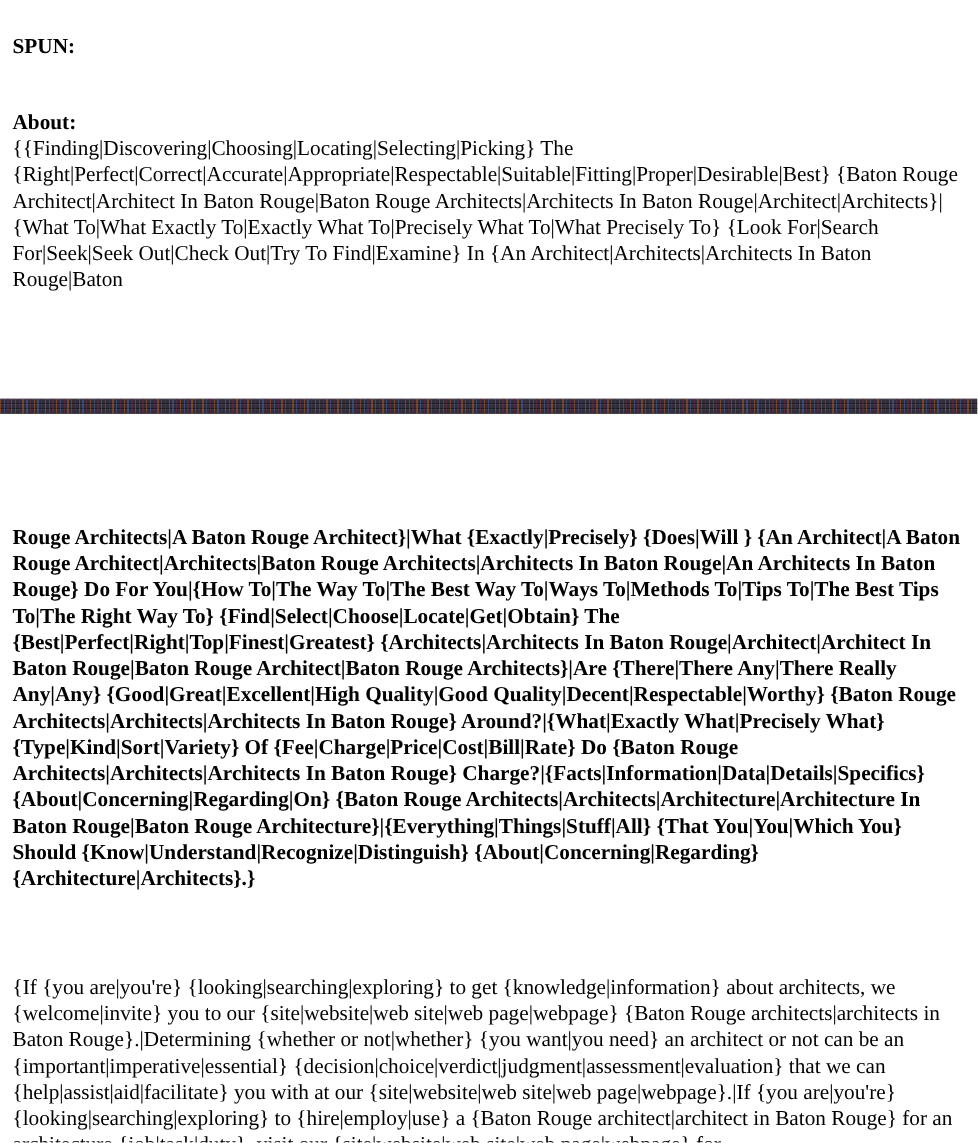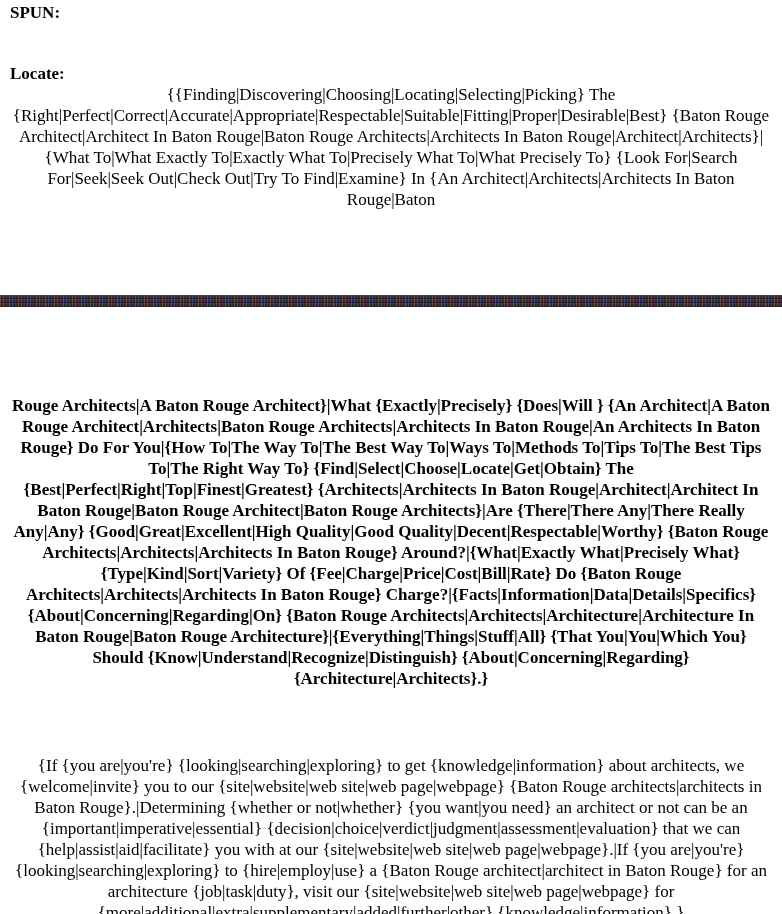--- a/index.html
+++ b/index.html
@@ -16,28 +16,28 @@
     line-height: 21px;
     color: #000000;
   }
   .doc {
     padding: 0 10px;
   }
   .heading {
     font-weight: bold;
   }
   .spun-heading {
-    padding-top: 2px;
+    padding-top: 26px;
   }
   .titles-heading {
     margin-top: 40px;
   }
   p.spintax {
     margin: 0;
-    text-align: center;
+    text-align: left;
     word-spacing: normal;
   }
   .bar {
     height: 12px;
     margin: 85px -10px 0 -10px; 
     background-color: #312d3a;
     background-image:
       repeating-linear-gradient(90deg,
         rgba(170, 90, 40, 0.55) 0px 1px,
         rgba(0, 0, 0, 0)       1px 3px,
@@ -58,21 +58,21 @@
     margin-top: 66px !important;
   }
 </style>
 </head>
 <body style="color: rgb(0, 0, 0); background: rgb(255, 255, 255);">
 
 <div class="doc">
 
   <div class="heading spun-heading">SPUN:</div>
 
-  <div class="heading titles-heading">Locate:</div>
+  <div class="heading titles-heading">About:</div>
 
   <p class="spintax para1">{{Finding|Discovering|Choosing|Locating|Selecting|Picking} The {Right|Perfect|Correct|Accurate|Appropriate|Respectable|Suitable|Fitting|Proper|Desirable|Best} {Baton Rouge Architect|Architect In Baton Rouge|Baton Rouge Architects|Architects In Baton Rouge|Architect|Architects}|{What To|What Exactly To|Exactly What To|Precisely What To|What Precisely To} {Look For|Search For|Seek|Seek Out|Check Out|Try To Find|Examine} In {An Architect|Architects|Architects In Baton Rouge|Baton</p>
 
   <div class="bar" style="background-color: rgb(49, 45, 58);"></div>
 
   <p class="spintax para2">Rouge Architects|A Baton Rouge Architect}|What {Exactly|Precisely} {Does|Will } {An Architect|A Baton Rouge Architect|Architects|Baton Rouge Architects|Architects In Baton Rouge|An Architects In Baton Rouge} Do For You|{How To|The Way To|The Best Way To|Ways To|Methods To|Tips To|The Best Tips To|The Right Way To} {Find|Select|Choose|Locate|Get|Obtain} The {Best|Perfect|Right|Top|Finest|Greatest} {Architects|Architects In Baton Rouge|Architect|Architect In Baton Rouge|Baton Rouge Architect|Baton Rouge Architects}|Are {There|There Any|There Really Any|Any} {Good|Great|Excellent|High Quality|Good Quality|Decent|Respectable|Worthy} {Baton Rouge Architects|Architects|Architects In Baton Rouge} Around?|{What|Exactly What|Precisely What} {Type|Kind|Sort|Variety} Of {Fee|Charge|Price|Cost|Bill|Rate} Do {Baton Rouge Architects|Architects|Architects In Baton Rouge} Charge?|{Facts|Information|Data|Details|Specifics} {About|Concerning|Regarding|On} {Baton Rouge Architects|Architects|Architecture|Architecture In Baton Rouge|Baton Rouge Architecture}|{Everything|Things|Stuff|All} {That You|You|Which You} Should {Know|Understand|Recognize|Distinguish} {About|Concerning|Regarding} {Architecture|Architects}.}</p>
 
   <p class="spintax para3">{If {you are|you're} {looking|searching|exploring} to get {knowledge|information} about architects, we {welcome|invite} you to our {site|website|web site|web page|webpage} {Baton Rouge architects|architects in Baton Rouge}.|Determining {whether or not|whether} {you want|you need} an architect or not can be an {important|imperative|essential} {decision|choice|verdict|judgment|assessment|evaluation} that we can {help|assist|aid|facilitate} you with at our {site|website|web site|web page|webpage}.|If {you are|you're} {looking|searching|exploring} to {hire|employ|use} a {Baton Rouge architect|architect in Baton Rouge} for an architecture {job|task|duty}, visit our {site|website|web site|web page|webpage} for {more|additional|extra|supplementary|added|further|other} {knowledge|information}.}</p>
 
 </div>

